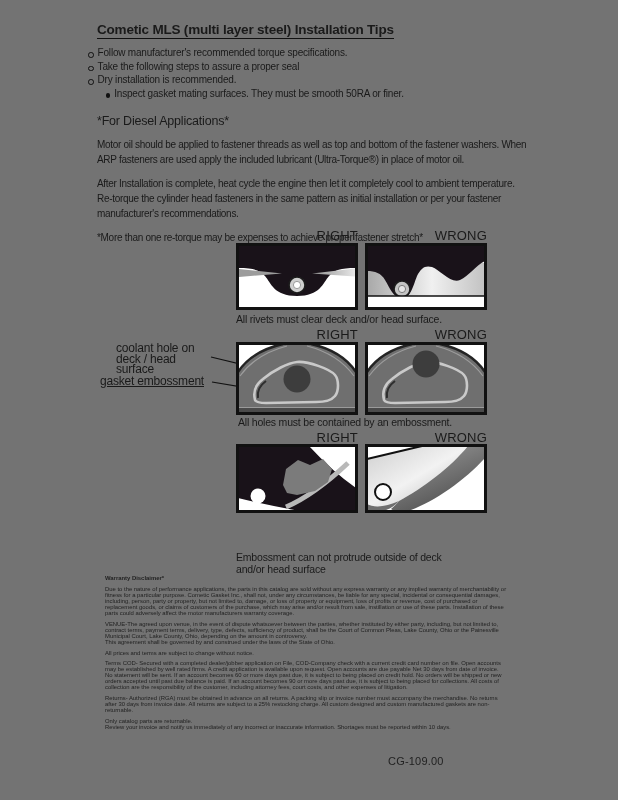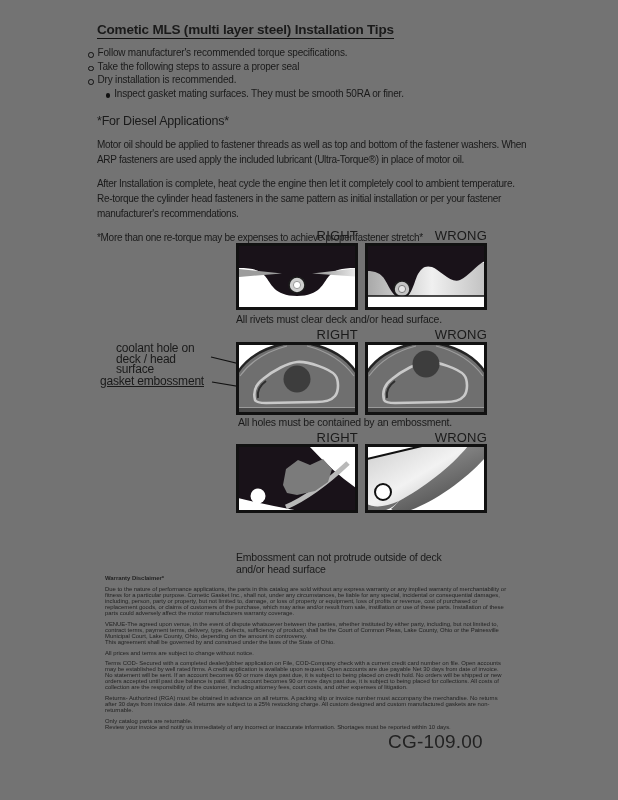--- a/index.html
+++ b/index.html
@@ -32,21 +32,21 @@
   .fig { position:absolute; }
   .fig-caption { position:absolute; font-size:10.5px; letter-spacing:-0.2px; line-height:11.5px; }
   .callout { position:absolute; font-size:12px; line-height:10.5px; text-align:left; letter-spacing:-0.2px; }
   .callout-lines { position:absolute; left:0; top:0; pointer-events:none; }
   
   .disclaimer { position:absolute; left:105px; top:576px; width:402px; font-size:5.9px; line-height:5.95px; letter-spacing:0; color:#222; }
   .disclaimer .d-head { font-weight:bold; margin-bottom:5px; }
   .disclaimer p { margin:5px 0 0 0; }
   .disclaimer p.tight { margin-top:0; }
   
-  .footer-code { position:absolute; left:388px; top:731px; font-size:19px; letter-spacing:0.2px; color:#222;text-align:right; }
+  .footer-code { position:absolute; left:388px; top:755px; font-size:11px; letter-spacing:0.2px; color:#222;text-align:right; }
 </style>
 </head>
 <body>
 
 <div class="page">
 
   <div class="content">
     <h1>Cometic MLS (multi layer steel) Installation Tips</h1>
 
     <div class="bullets">

